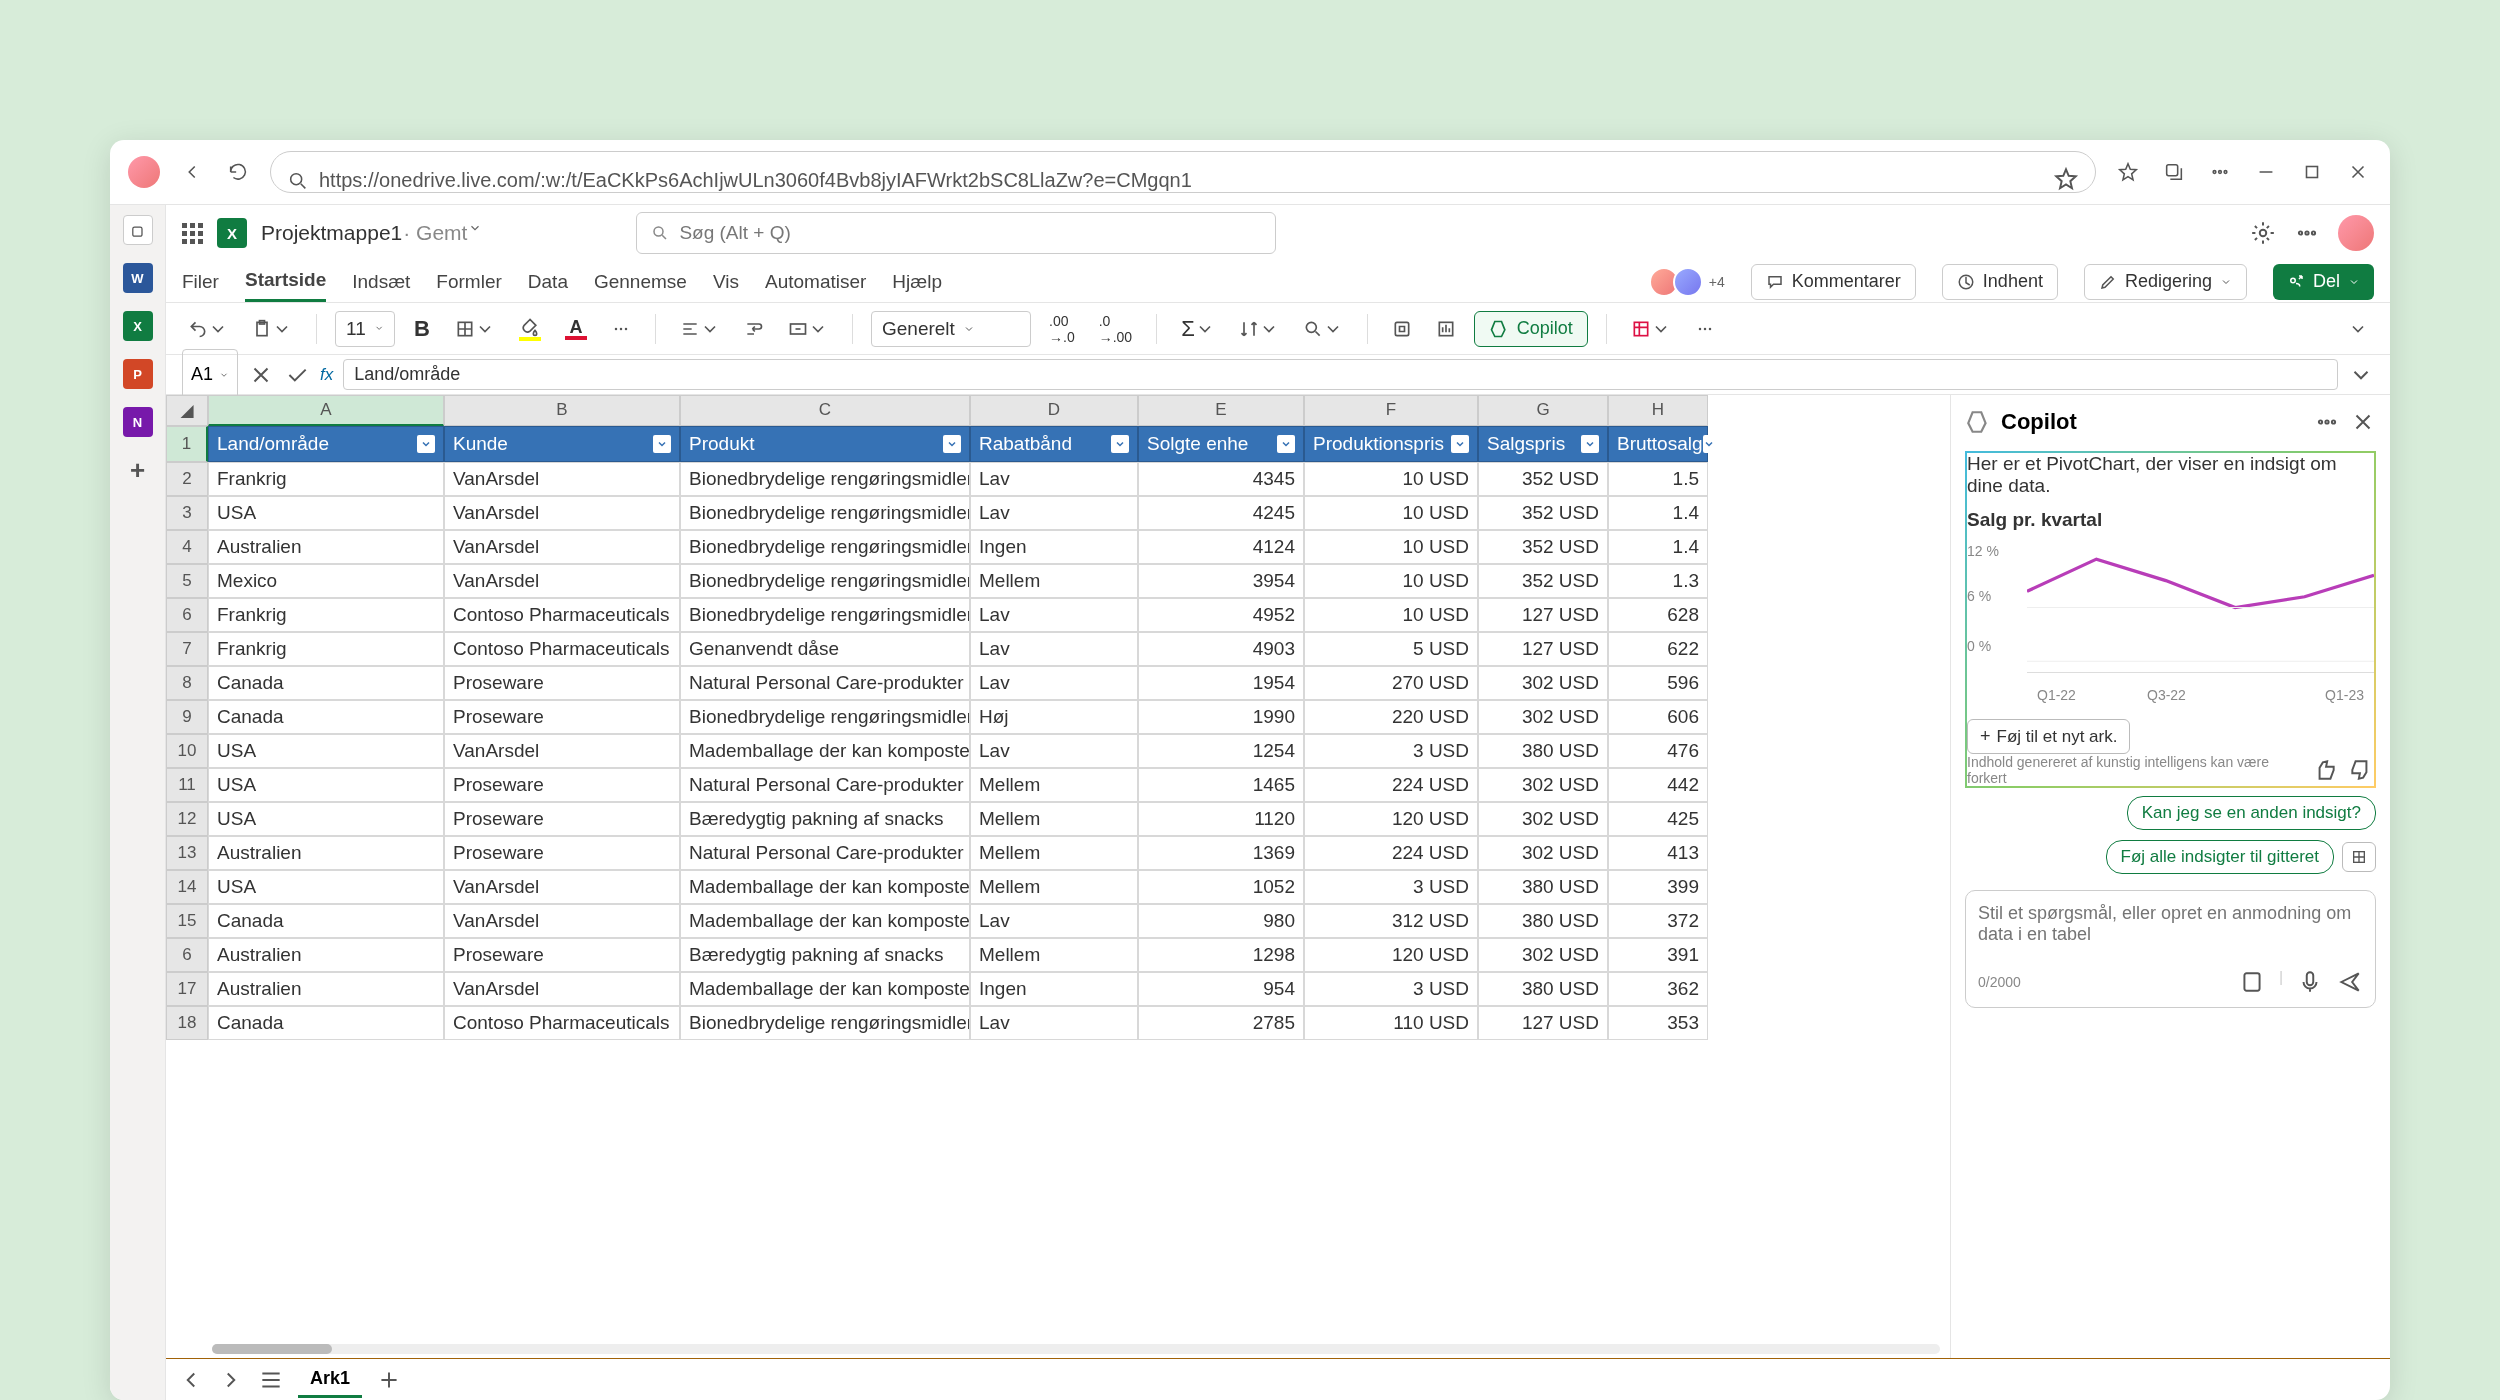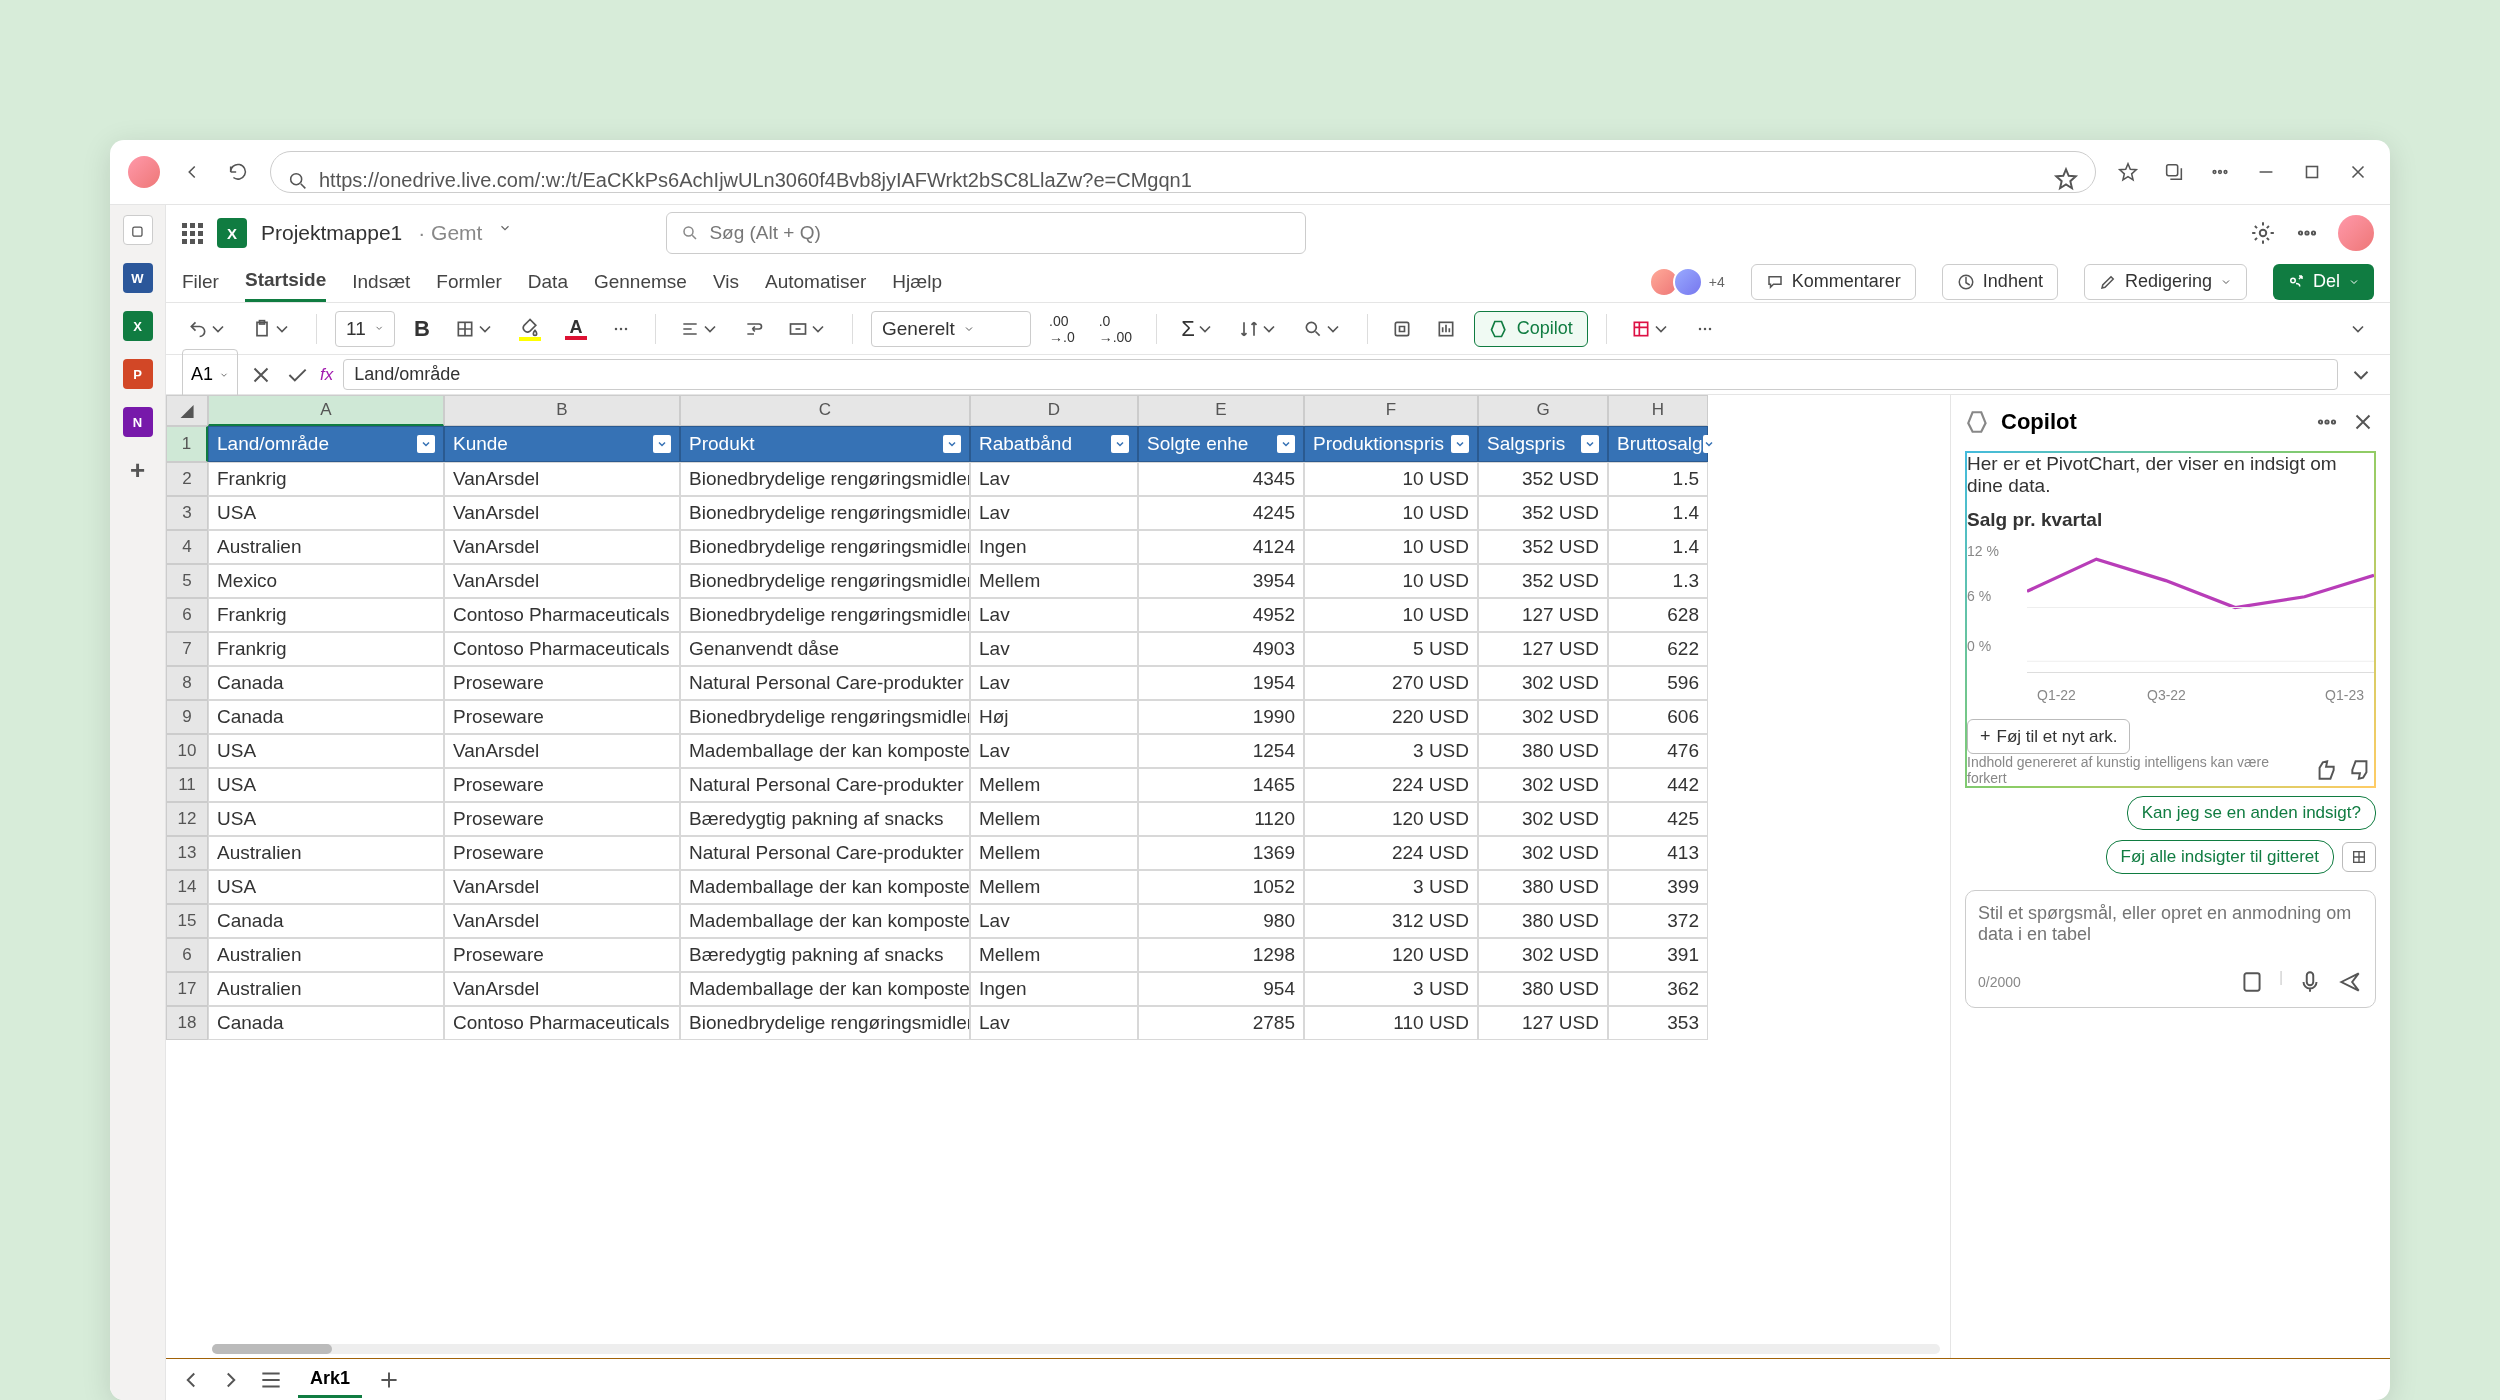--- a/index.html
+++ b/index.html
@@ -16,21 +16,21 @@
 
 .main { flex: 1; display: flex; }
 .rail { width: 56px; background: #f3f2f1; display: flex; flex-direction: column; align-items: center; padding-top: 10px; gap: 18px; border-right: 1px solid #e5e5e5; }
 .rail .r-icon { width: 30px; height: 30px; border-radius: 4px; display:flex;align-items:center;justify-content:center; font-size:13px; font-weight:700; color:#fff; }
 .content { flex: 1; display: flex; flex-direction: column; }
 
 .titlebar { height: 56px; display: flex; align-items: center; padding: 0 16px; gap: 14px; }
 .waffle { display:grid; grid-template-columns:repeat(3,5px); grid-gap:3px; }
 .waffle span{width:5px;height:5px;background:#555;}
 .app-logo{width:30px;height:30px;background:#107c41;border-radius:4px;display:flex;align-items:center;justify-content:center;color:#fff;font-weight:700;font-size:15px;}
-.doc-name{font-size:21px;color:#333;display:flex;gap:16px;}
+.doc-name{font-size:21px;color:#333;display:flex;gap:1px;}
 .search{margin-left:140px;width:640px;height:42px;border:1px solid #ccc;border-radius:6px;display:flex;align-items:center;padding:0 14px;gap:10px;color:#777;font-size:19px;}
 .titlebar .right{margin-left:auto;display:flex;align-items:center;gap:18px;}
 .titlebar .ava{width:36px;height:36px;border-radius:50%;background:linear-gradient(135deg,#f9a,#e77);}
 
 
 .tabs{height:42px;display:flex;align-items:center;padding:0 16px;gap:26px;font-size:19px;color:#444;border-bottom:1px solid #e5e5e5;}
 .tab{padding:8px 0;}
 .tab.active{font-weight:600;border-bottom:3px solid #107c41;}
 .tabs .spacer{flex:1;}
 .avstack{display:flex;align-items:center;}
@@ -45,21 +45,21 @@
 .tb{min-width:30px;height:34px;display:flex;align-items:center;justify-content:center;padding:0 6px;border-radius:4px;}
 .tb svg{width:20px;height:20px;}
 .fontcolor-strip{width:22px;height:4px;background:#d13;margin-top:-2px;}
 .fill-strip{width:22px;height:4px;background:#ff0;}
 .dropdown{border:1px solid #ccc;border-radius:4px;padding:0 10px;height:36px;display:flex;align-items:center;gap:8px;}
 .copilot-btn{border:1.5px solid #107c41;color:#107c41;background:#f0faf3;}
 
 
 .fbar{height:40px;display:flex;align-items:center;padding:0 16px;gap:10px;border-bottom:1px solid #e5e5e5;font-size:18px;}
 .nbox{width:56px;border:1px solid #ccc;border-radius:4px;padding:14px 8px;display:flex;align-items:center;justify-content:space-between;}
-.fx{font-style:italic;color:#a21caf;font-size:17px;}
+.fx{font-style:italic;color:#0369a1;font-size:17px;}
 .fbox{flex:1;border:1px solid #ccc;border-radius:4px;padding:4px 10px;color:#333;}
 
 
 .sheet-area{flex:1;display:flex;overflow:hidden;}
 .grid-wrap{flex:1;overflow:hidden;position:relative;}
 .grid{display:grid;grid-template-columns: 42px 236px 236px 290px 168px 166px 174px 130px 100px;font-size:19px;color:#333;}
 .gh{background:#e6e6e6;border:1px solid #ccc;text-align:center;padding:4px 0;font-size:17px;color:#555;}
 .gh.sel{background:#cfe8d6;border-bottom:2px solid #107c41;}
 .rh{background:#e6e6e6;border:1px solid #ccc;text-align:center;font-size:17px;color:#555;display:flex;align-items:center;justify-content:center;}
 .th{background:#3672b5;color:#fff;border:1px solid #2a5a90;padding:6px 8px;display:flex;align-items:center;justify-content:space-between;font-size:19px;}

